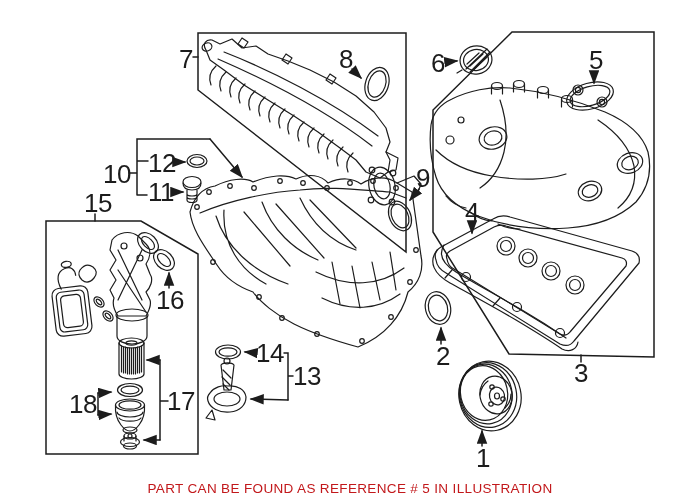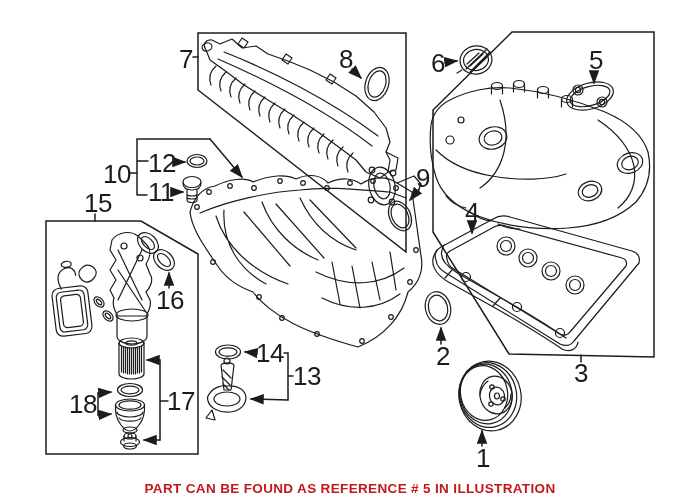--- a/index.html
+++ b/index.html
@@ -2,21 +2,21 @@
 <html><head>
 <meta charset="utf-8">
 <style>
   html,body{margin:0;padding:0;background:#fff;}
   #stage{position:relative;width:700px;height:501px;background:#ffffff;overflow:hidden;
          font-family:"Liberation Sans",sans-serif;}
   #art{position:absolute;left:0;top:0;}
   .ref-num{font-family:"Liberation Sans",sans-serif;font-size:26px;letter-spacing:-0.5px;
            fill:#1c1c1c;text-anchor:middle;}
   #caption{position:absolute;left:0;right:0;top:481px;text-align:center;
-           font-size:13.5px;font-weight:bold;letter-spacing:0.35px;
+           font-size:13.5px;font-weight:normal;letter-spacing:0.35px;
            font-family:"Liberation Sans",sans-serif;}
   svg *{vector-effect:non-scaling-stroke;}
   .ln{stroke:#1c1c1c;fill:none;stroke-width:1.2;stroke-linejoin:round;stroke-linecap:round;}
   .bx{stroke:#1c1c1c;fill:none;stroke-width:1.5;stroke-linejoin:miter;}
   .ld{stroke:#1c1c1c;fill:none;stroke-width:1.5;stroke-linecap:round;}
 </style>
 </head>
 <body>
 
 <div id="stage">

